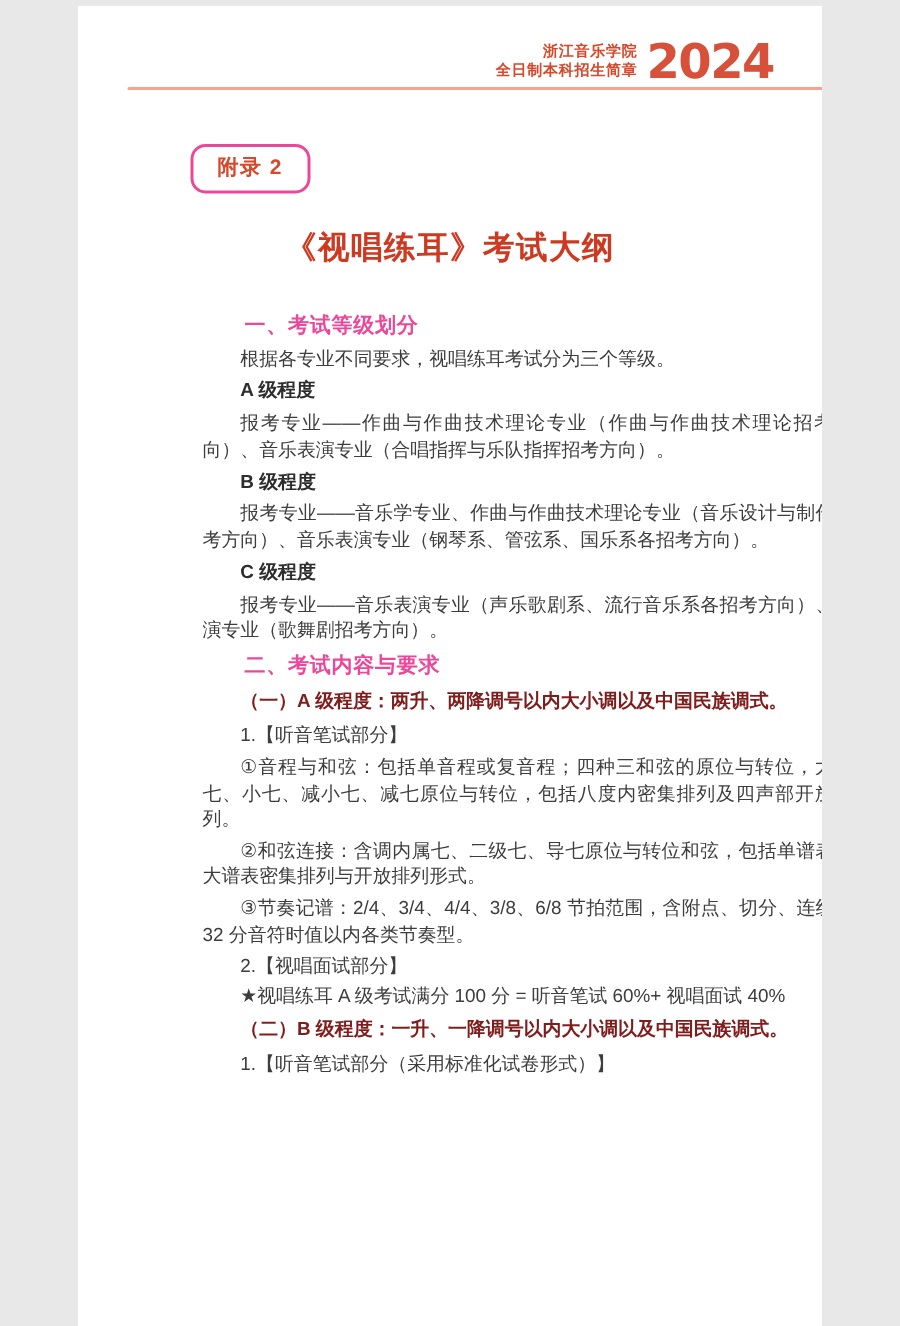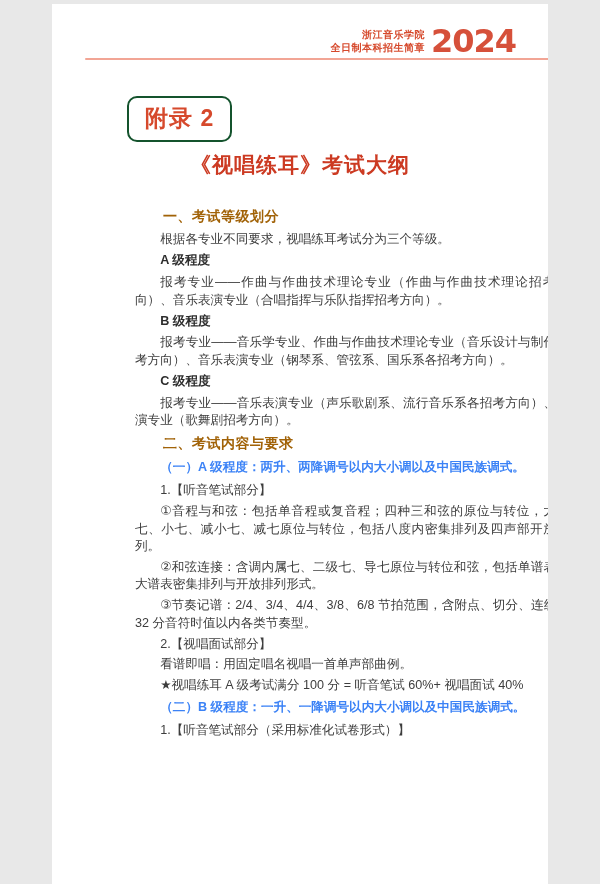--- a/index.html
+++ b/index.html
@@ -47,26 +47,26 @@
     height: 2px;
     background: #f2a595;
     border-radius: 1px;
   }
 
   
   .badge {
     position: absolute;
     top: 92px;
     left: 75px;
-    border: 2px solid #14532d;
+    border: 2px solid #ec4899;
     border-radius: 10px;
     padding: 5px 16px 6px;
     color: #d6492c;
     font-weight: bold;
-    font-size: 23px;
+    font-size: 14px;
     letter-spacing: 1px;
     background: #ffffff;
   }
 
   
   .doc-title {
     position: absolute;
     top: 147px;
     left: 0;
     width: 100%;
@@ -83,35 +83,35 @@
     top: 198px;
     left: 83px;
     width: 434px;
     color: #3d3d3d;
     font-size: 12.6px;
     line-height: 17.4px;
     text-align: justify;
   }
   .content p { margin: 0 0 3.5px; }
   p.section {
-    color: #a16207;
+    color: #ec4899;
     font-weight: bold;
     font-size: 14px;
     margin: 6px 0 6px 2em;
     letter-spacing: 0.5px;
   }
   p.para { text-indent: 2em; }
   p.subbold {
     font-weight: bold;
     color: #2d2d2d;
     margin: 1px 0 4.5px 2em;
   }
   p.boldpara {
     font-weight: bold;
-    color: #3b82f6;
+    color: #7f1d1d;
     margin: 4px 0 6px 2em;
   }
   p.item { margin-left: 2em; }
 
   
   .page-num {
     position: absolute;
     top: 815px;
     left: 541px;
     color: #d6492c;
@@ -146,21 +146,20 @@
     <p class="para">报考专业——音乐学专业、作曲与作曲技术理论专业（音乐设计与制作招考方向）、音乐表演专业（钢琴系、管弦系、国乐系各招考方向）。</p>
     <p class="subbold">C 级程度</p>
     <p class="para">报考专业——音乐表演专业（声乐歌剧系、流行音乐系各招考方向）、表演专业（歌舞剧招考方向）。</p>
     <p class="section">二、考试内容与要求</p>
     <p class="boldpara">（一）A 级程度：两升、两降调号以内大小调以及中国民族调式。</p>
     <p class="item">1.【听音笔试部分】</p>
     <p class="para">①音程与和弦：包括单音程或复音程；四种三和弦的原位与转位，大小七、小七、减小七、减七原位与转位，包括八度内密集排列及四声部开放排列。</p>
     <p class="para">②和弦连接：含调内属七、二级七、导七原位与转位和弦，包括单谱表与大谱表密集排列与开放排列形式。</p>
     <p class="para">③节奏记谱：2/4、3/4、4/4、3/8、6/8 节拍范围，含附点、切分、连线等 32 分音符时值以内各类节奏型。</p>
     <p class="item">2.【视唱面试部分】</p>
-    <p class="item">看谱即唱：用固定唱名视唱一首单声部曲例。</p>
     <p class="item">★视唱练耳 A 级考试满分 100 分 = 听音笔试 60%+ 视唱面试 40%</p>
     <p class="boldpara">（二）B 级程度：一升、一降调号以内大小调以及中国民族调式。</p>
     <p class="item">1.【听音笔试部分（采用标准化试卷形式）】</p>
   </div>
 
   <div class="page-num">42</div>
 
 </div>
 
 </body></html>

